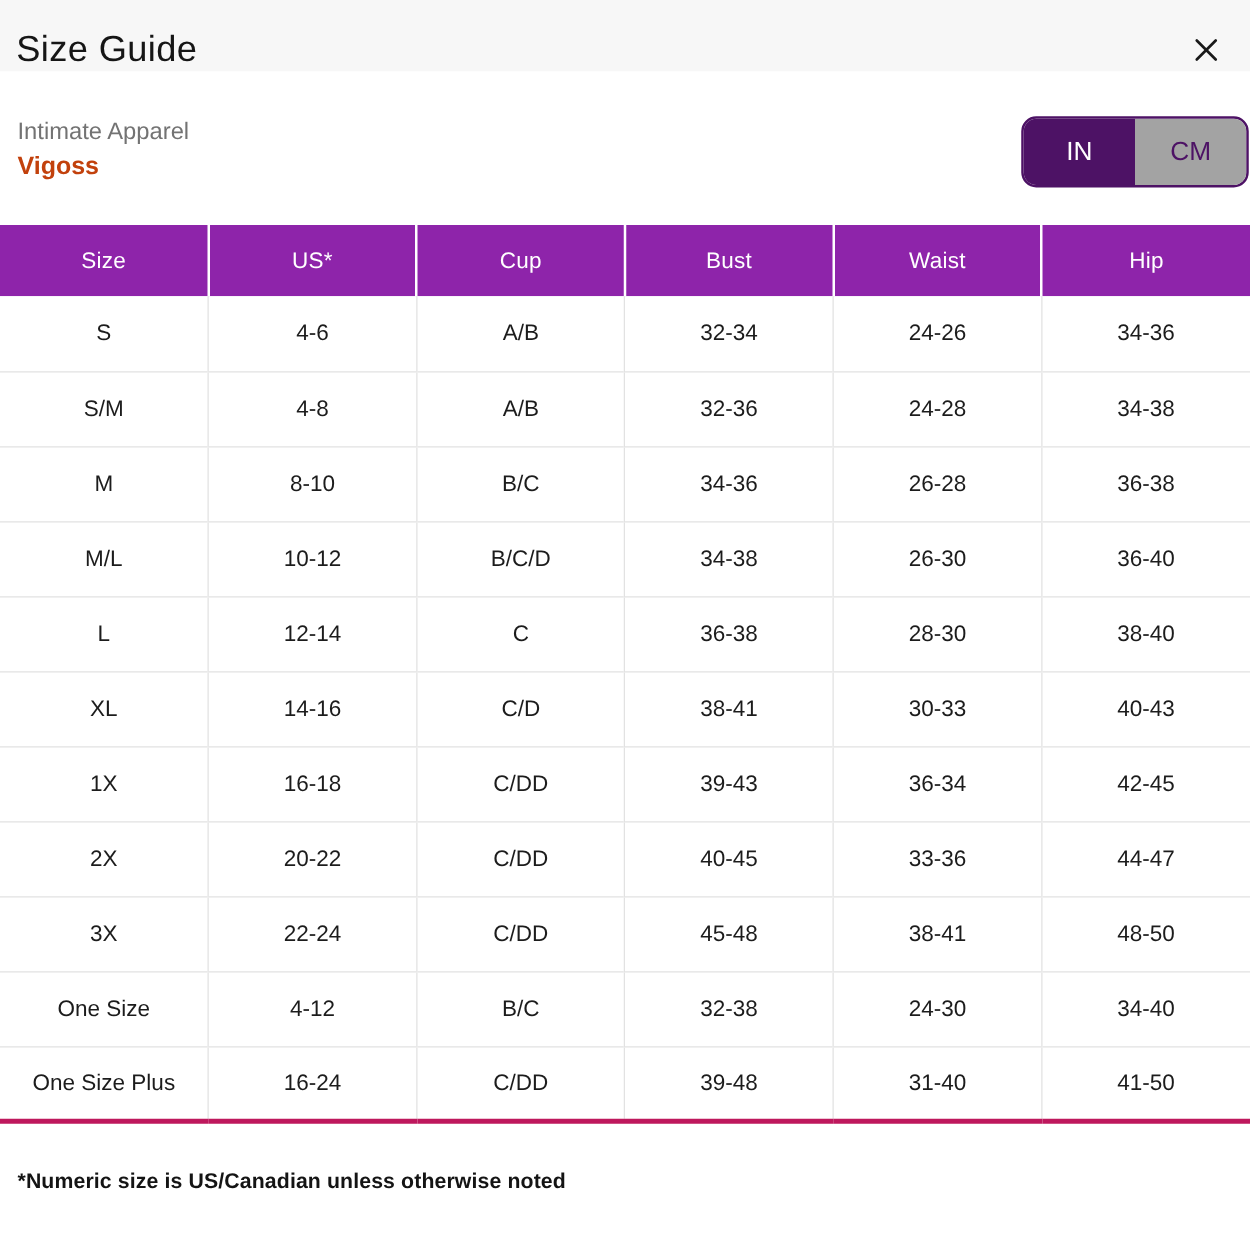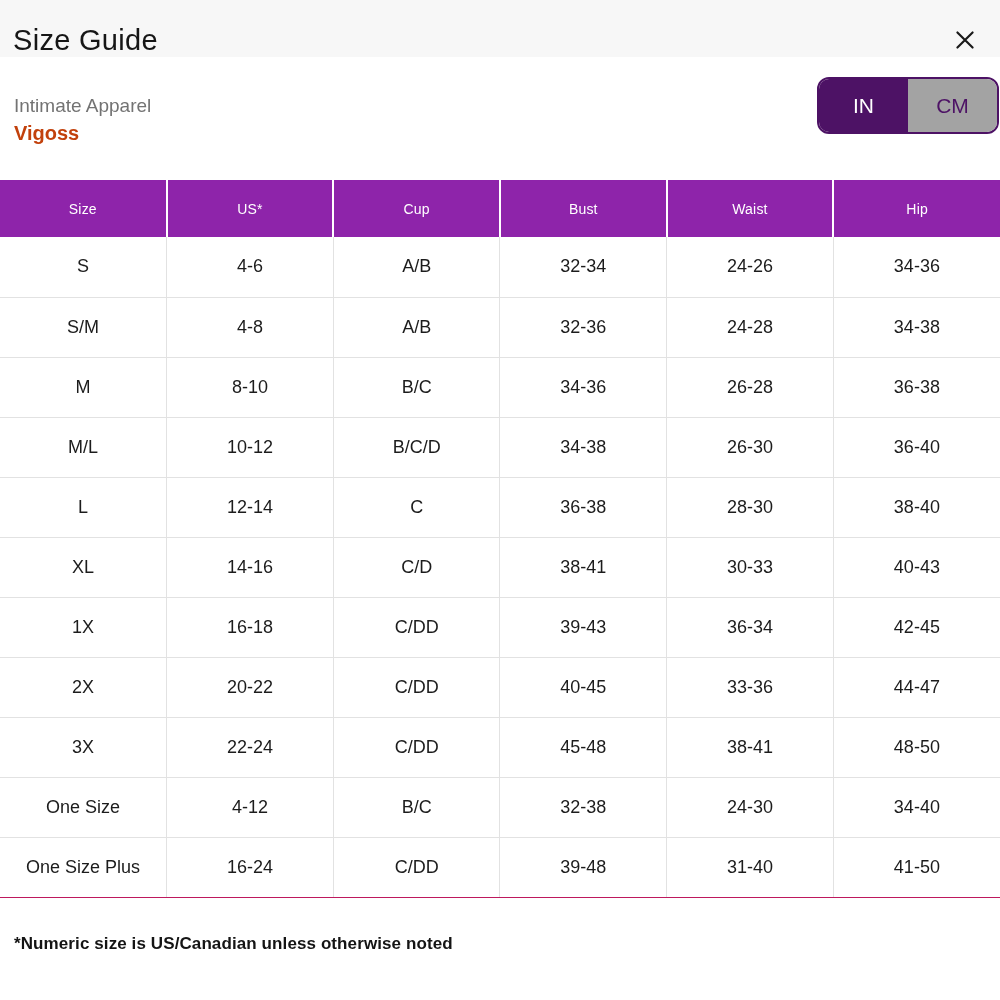--- a/index.html
+++ b/index.html
@@ -49,21 +49,21 @@
     line-height: 27px;
   }
   .product-brand {
     font-size: 20px;
     font-weight: bold;
     color: #c2410c;
     line-height: 28px;
   }
   .unit-toggle {
     position: absolute;
-    top: 20px;
+    top: 36px;
     right: 1px;
     width: 182px;
     height: 57px;
     border: 2px solid var(--toggle-purple, #4d1265);
     border-radius: 12px;
     overflow: hidden;
     display: flex;
     background: #ffffff;
   }
   .unit-seg {
@@ -87,41 +87,41 @@
   
   table.size-table {
     width: 100%;
     border-collapse: collapse;
     table-layout: fixed;
   }
   .size-table th {
     background: var(--header-purple, #8e24aa);
     color: #ffffff;
     font-weight: 400;
-    font-size: 14px;
+    font-size: 18px;
     height: 57px;
     border-right: 2px solid #ffffff;
     text-align: center;
     letter-spacing: 0.2px;
     margin-top: 47px;
   }
   .size-table th:last-child { border-right: none; }
   .size-table td {
     height: 60px;
     text-align: center;
     vertical-align: middle;
     font-size: 18px;
     color: #1c1c1c;
     border-top: 1px solid #e2e2e2;
     border-right: 1px solid #e2e2e2;
     background: #ffffff;
   }
   .size-table td:last-child { border-right: none; }
   .size-table tbody tr:first-child td { border-top: none; }
-  .size-table tbody tr:last-child td { border-bottom: 1px solid #be185d; }
+  .size-table tbody tr:last-child td { border-bottom: 4px solid #be185d; }
 
   
   .footnote {
     margin: 36px 0 0 14px;
     font-size: 17px;
     font-weight: 600;
     color: #141414;
     letter-spacing: 0.1px;
   }
 </style>

